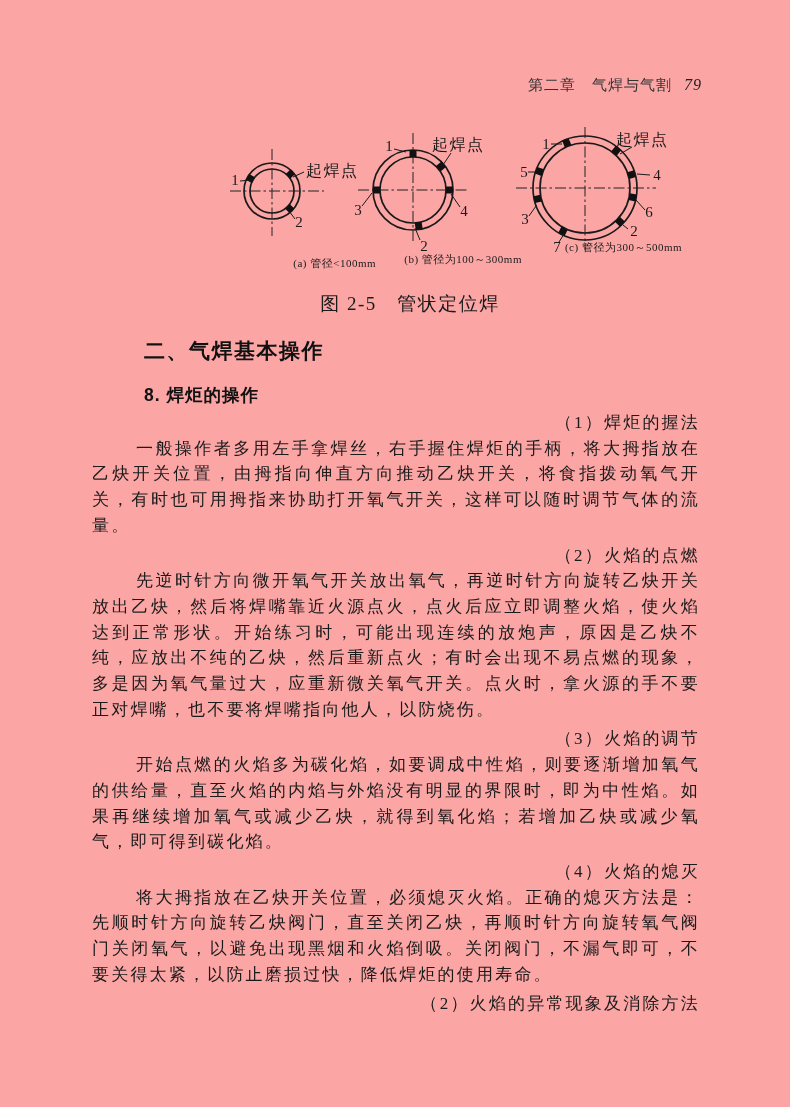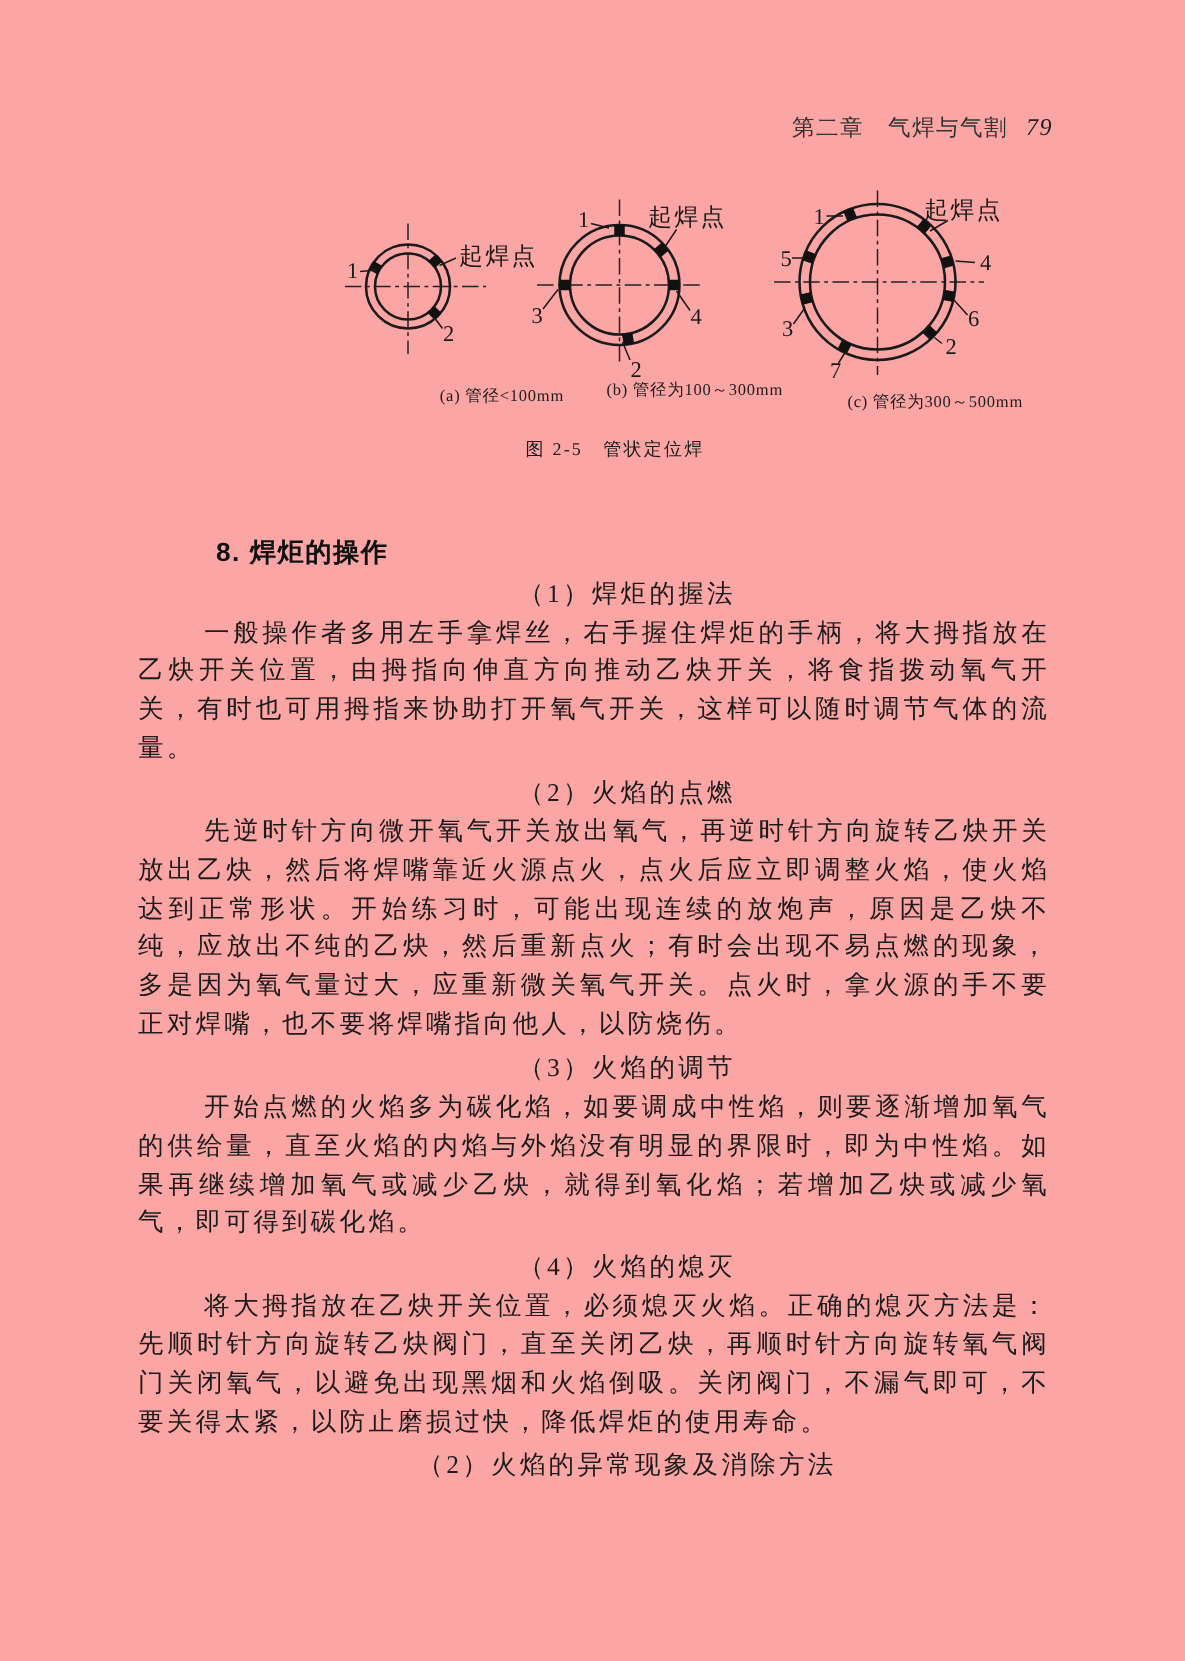--- a/index.html
+++ b/index.html
@@ -34,24 +34,24 @@
     font-family:"Liberation Serif","DejaVu Serif",serif;
     fill:#1a1a1a;font-size:15px;
   }
   .figure-svg text.qhd{font-size:16px;letter-spacing:1.5px;}
   .sub-caption{
     position:absolute;width:180px;text-align:right;
     font-size:11px;color:#1b1b1b;letter-spacing:0.5px;white-space:nowrap;
   }
   .sub-caption.a{left:196px;top:256px;}
   .sub-caption.b{left:342px;top:252px;}
-  .sub-caption.c{left:502px;top:260px;}
+  .sub-caption.c{left:502px;top:240px;}
   .fig-caption{
     position:absolute;left:100px;top:291px;width:620px;
-    text-align:center;font-size:12px;letter-spacing:1.5px;color:#1b1b1b;
+    text-align:center;font-size:19px;letter-spacing:1.5px;color:#1b1b1b;
   }
   
   .content{
     position:absolute;left:92px;top:337px;width:608px;
   }
   .content h2{
     margin:0 0 0 52px;padding:0;
     font-family:"Liberation Sans","DejaVu Sans",sans-serif;
     font-size:21px;font-weight:bold;letter-spacing:1.5px;
     line-height:27px;color:#111;
@@ -64,21 +64,21 @@
   }
   .content p{
     margin:0;padding:0;
     font-size:17px;line-height:25.7px;letter-spacing:2.2px;
     text-indent:44px;color:#1b1b1b;
   }
   .content p.para{
     text-align:justify;
     text-justify:inter-ideograph;
   }
-  .content p.item{margin-top:4px;text-align:center;}
+  .content p.item{margin-top:4px;text-align:right;}
 </style>
 </head>
 <body>
 
 <div class="page">
 
   <div class="header">
     <span class="chapter">第二章</span><span>气焊与气割</span><span class="pagenum">79</span>
   </div>
 
@@ -154,20 +154,21 @@
     </g>
   </svg>
 
   <div class="sub-caption a">(a) 管径&lt;100mm</div>
   <div class="sub-caption b">(b) 管径为100～300mm</div>
   <div class="sub-caption c">(c) 管径为300～500mm</div>
 
   <div class="fig-caption">图 2-5　管状定位焊</div>
 
   <div class="content">
+    <h2>二、气焊基本操作</h2>
     <h3>8. 焊炬的操作</h3>
     <p class="item">（1）焊炬的握法</p>
     <p class="para">一般操作者多用左手拿焊丝，右手握住焊炬的手柄，将大拇指放在乙炔开关位置，由拇指向伸直方向推动乙炔开关，将食指拨动氧气开关，有时也可用拇指来协助打开氧气开关，这样可以随时调节气体的流量。</p>
     <p class="item">（2）火焰的点燃</p>
     <p class="para">先逆时针方向微开氧气开关放出氧气，再逆时针方向旋转乙炔开关放出乙炔，然后将焊嘴靠近火源点火，点火后应立即调整火焰，使火焰达到正常形状。开始练习时，可能出现连续的放炮声，原因是乙炔不纯，应放出不纯的乙炔，然后重新点火；有时会出现不易点燃的现象，多是因为氧气量过大，应重新微关氧气开关。点火时，拿火源的手不要正对焊嘴，也不要将焊嘴指向他人，以防烧伤。</p>
     <p class="item">（3）火焰的调节</p>
     <p class="para">开始点燃的火焰多为碳化焰，如要调成中性焰，则要逐渐增加氧气的供给量，直至火焰的内焰与外焰没有明显的界限时，即为中性焰。如果再继续增加氧气或减少乙炔，就得到氧化焰；若增加乙炔或减少氧气，即可得到碳化焰。</p>
     <p class="item">（4）火焰的熄灭</p>
     <p class="para">将大拇指放在乙炔开关位置，必须熄灭火焰。正确的熄灭方法是：先顺时针方向旋转乙炔阀门，直至关闭乙炔，再顺时针方向旋转氧气阀门关闭氧气，以避免出现黑烟和火焰倒吸。关闭阀门，不漏气即可，不要关得太紧，以防止磨损过快，降低焊炬的使用寿命。</p>
     <p class="item">（2）火焰的异常现象及消除方法</p>

